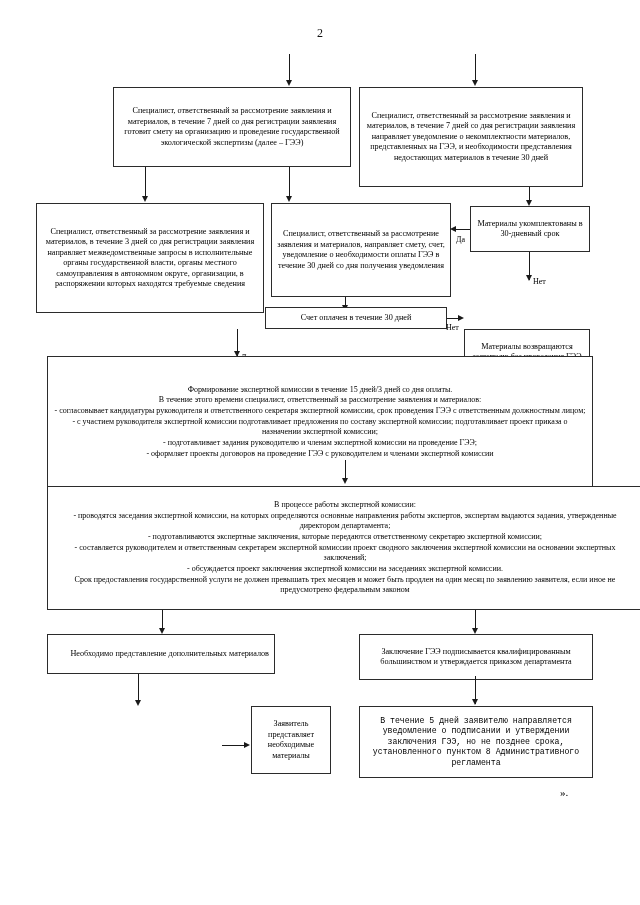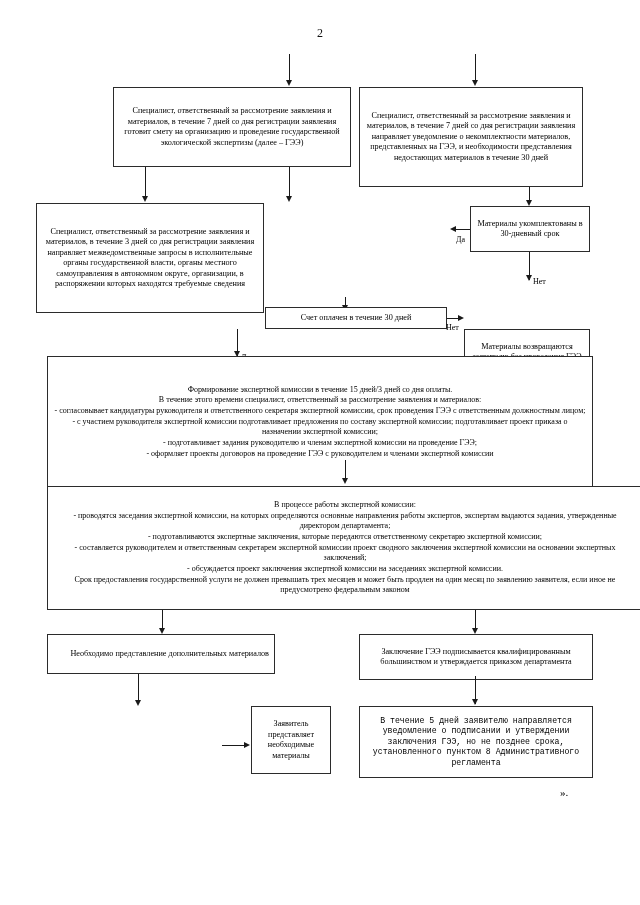--- a/index.html
+++ b/index.html
@@ -126,20 +126,23 @@
   <div class="vline" style="left:145px; top:167px; height:32px;"></div>
   <div class="arrow-down" style="left:141.5px; top:196px;"></div>
 
   <div class="vline" style="left:529px; top:187px; height:16px;"></div>
   <div class="arrow-down" style="left:525.5px; top:200px;"></div>
 
   <div class="box" style="left:36px; top:203px; width:228px; height:110px;">
     <span class="inner">Специалист, ответственный за рассмотрение заявления и материалов, в течение 3 дней со дня регистрации заявления направляет межведомственные запросы в исполнительные органы государственной власти, органы местного самоуправления в автономном округе, организации, в распоряжении которых находятся требуемые сведения</span>
   </div>
 
+  <div class="box" style="left:271px; top:203px; width:180px; height:94px;">
+    <span class="inner">Специалист, ответственный     за рассмотрение заявления и материалов, направляет смету, счет, уведомление о необходимости оплаты ГЭЭ в течение 30 дней со дня получения уведомления</span>
+  </div>
 
   <div class="box" style="left:470px; top:206px; width:120px; height:46px;">
     <span class="inner">Материалы укомплектованы в  30-дневный срок</span>
   </div>
 
   <div class="hline" style="left:455px; top:229px; width:15px;"></div>
   <div class="arrow-left" style="left:450px; top:225.5px;"></div>
   <div class="lbl" style="left:456px; top:215px;">Да</div>
 
   <div class="vline" style="left:529px; top:252px; height:28px;"></div>

